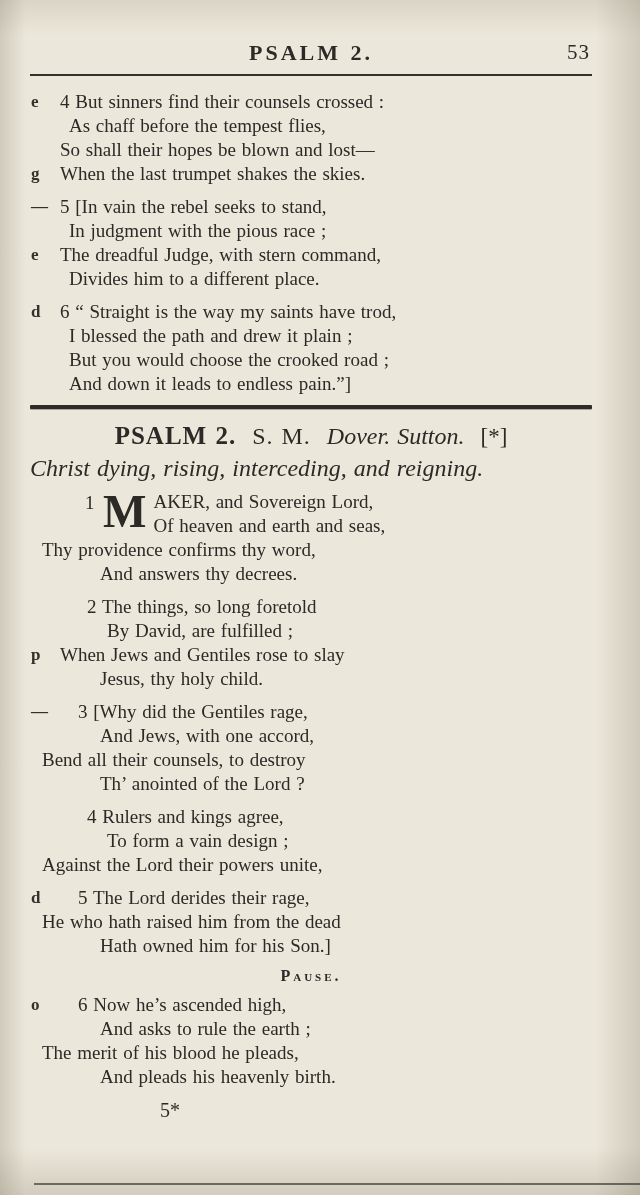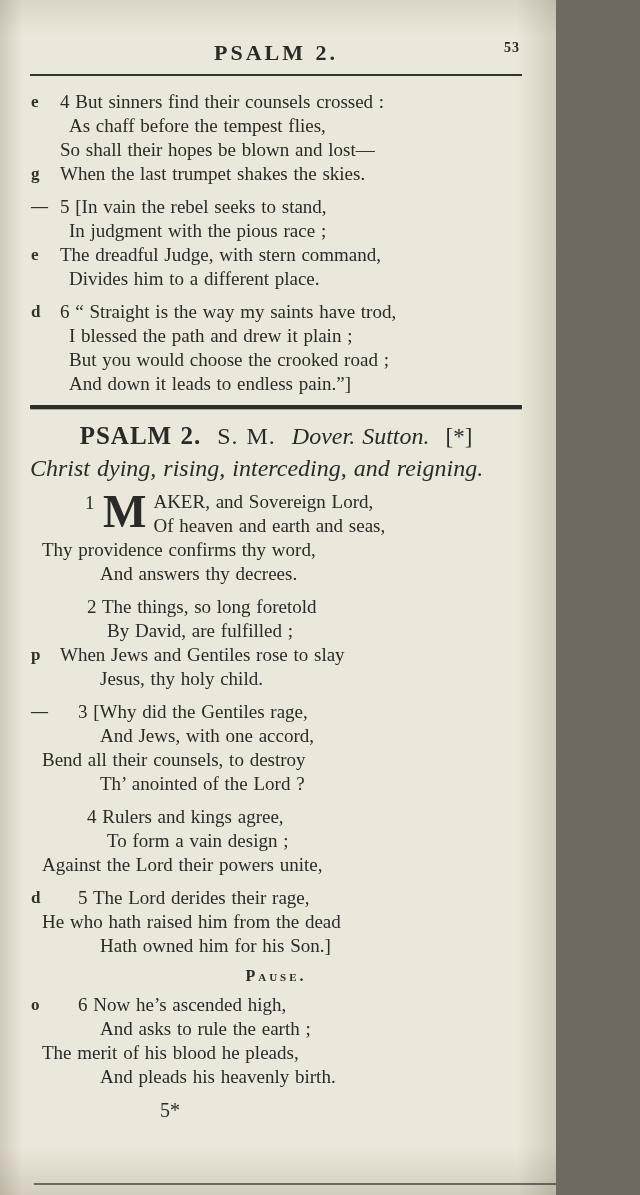--- a/index.html
+++ b/index.html
@@ -1,33 +1,33 @@
 <!DOCTYPE html>
 <html><head>
 <meta charset="utf-8">
 <style>
   html,body{margin:0;padding:0;background:#6f6a60;}
   .page{
     position:relative;
-    width:556px;height:1195px;
+    width:640px;height:1195px;
     box-sizing:border-box;
-    padding:40px 34px 0 30px;
+    padding:40px 48px 0 30px;
     background:#ebe7da;
     background-image:
       linear-gradient(90deg, rgba(110,100,80,.22) 0%, rgba(110,100,80,0) 4%, rgba(110,100,80,0) 93%, rgba(95,85,65,.20) 100%),
       linear-gradient(180deg, rgba(110,100,80,.14) 0%, rgba(110,100,80,0) 3%, rgba(110,100,80,0) 96%, rgba(95,85,65,.18) 100%);
     font-family:"Liberation Serif","DejaVu Serif",serif;
     color:#2b2a26;
     overflow:hidden;
     word-spacing:1px;
   }
   
   .header{position:relative;height:26px;margin-bottom:8px;}
   .title{position:absolute;left:0;right:0;text-align:center;font-weight:700;font-size:22px;letter-spacing:3px;}
-  .pagenum{position:absolute;right:2px;top:0;font-weight:700;font-size:14px;letter-spacing:1px;}
+  .pagenum{position:absolute;right:2px;top:0;font-weight:400;font-size:21px;letter-spacing:1px;}
   .head-rule{height:2px;background:#33312b;margin-bottom:14px;}
   
   .text-block{margin-left:10px;}
   .stanza{margin-bottom:9px;}
   .line{position:relative;line-height:24px;font-size:19px;}
   .marker{position:absolute;left:-9px;top:0;font-weight:700;font-size:17px;color:#33312b;}
   .i0{padding-left:2px;}
   .i1{padding-left:20px;}
   .i2{padding-left:29px;}
   .i3{padding-left:38px;}

